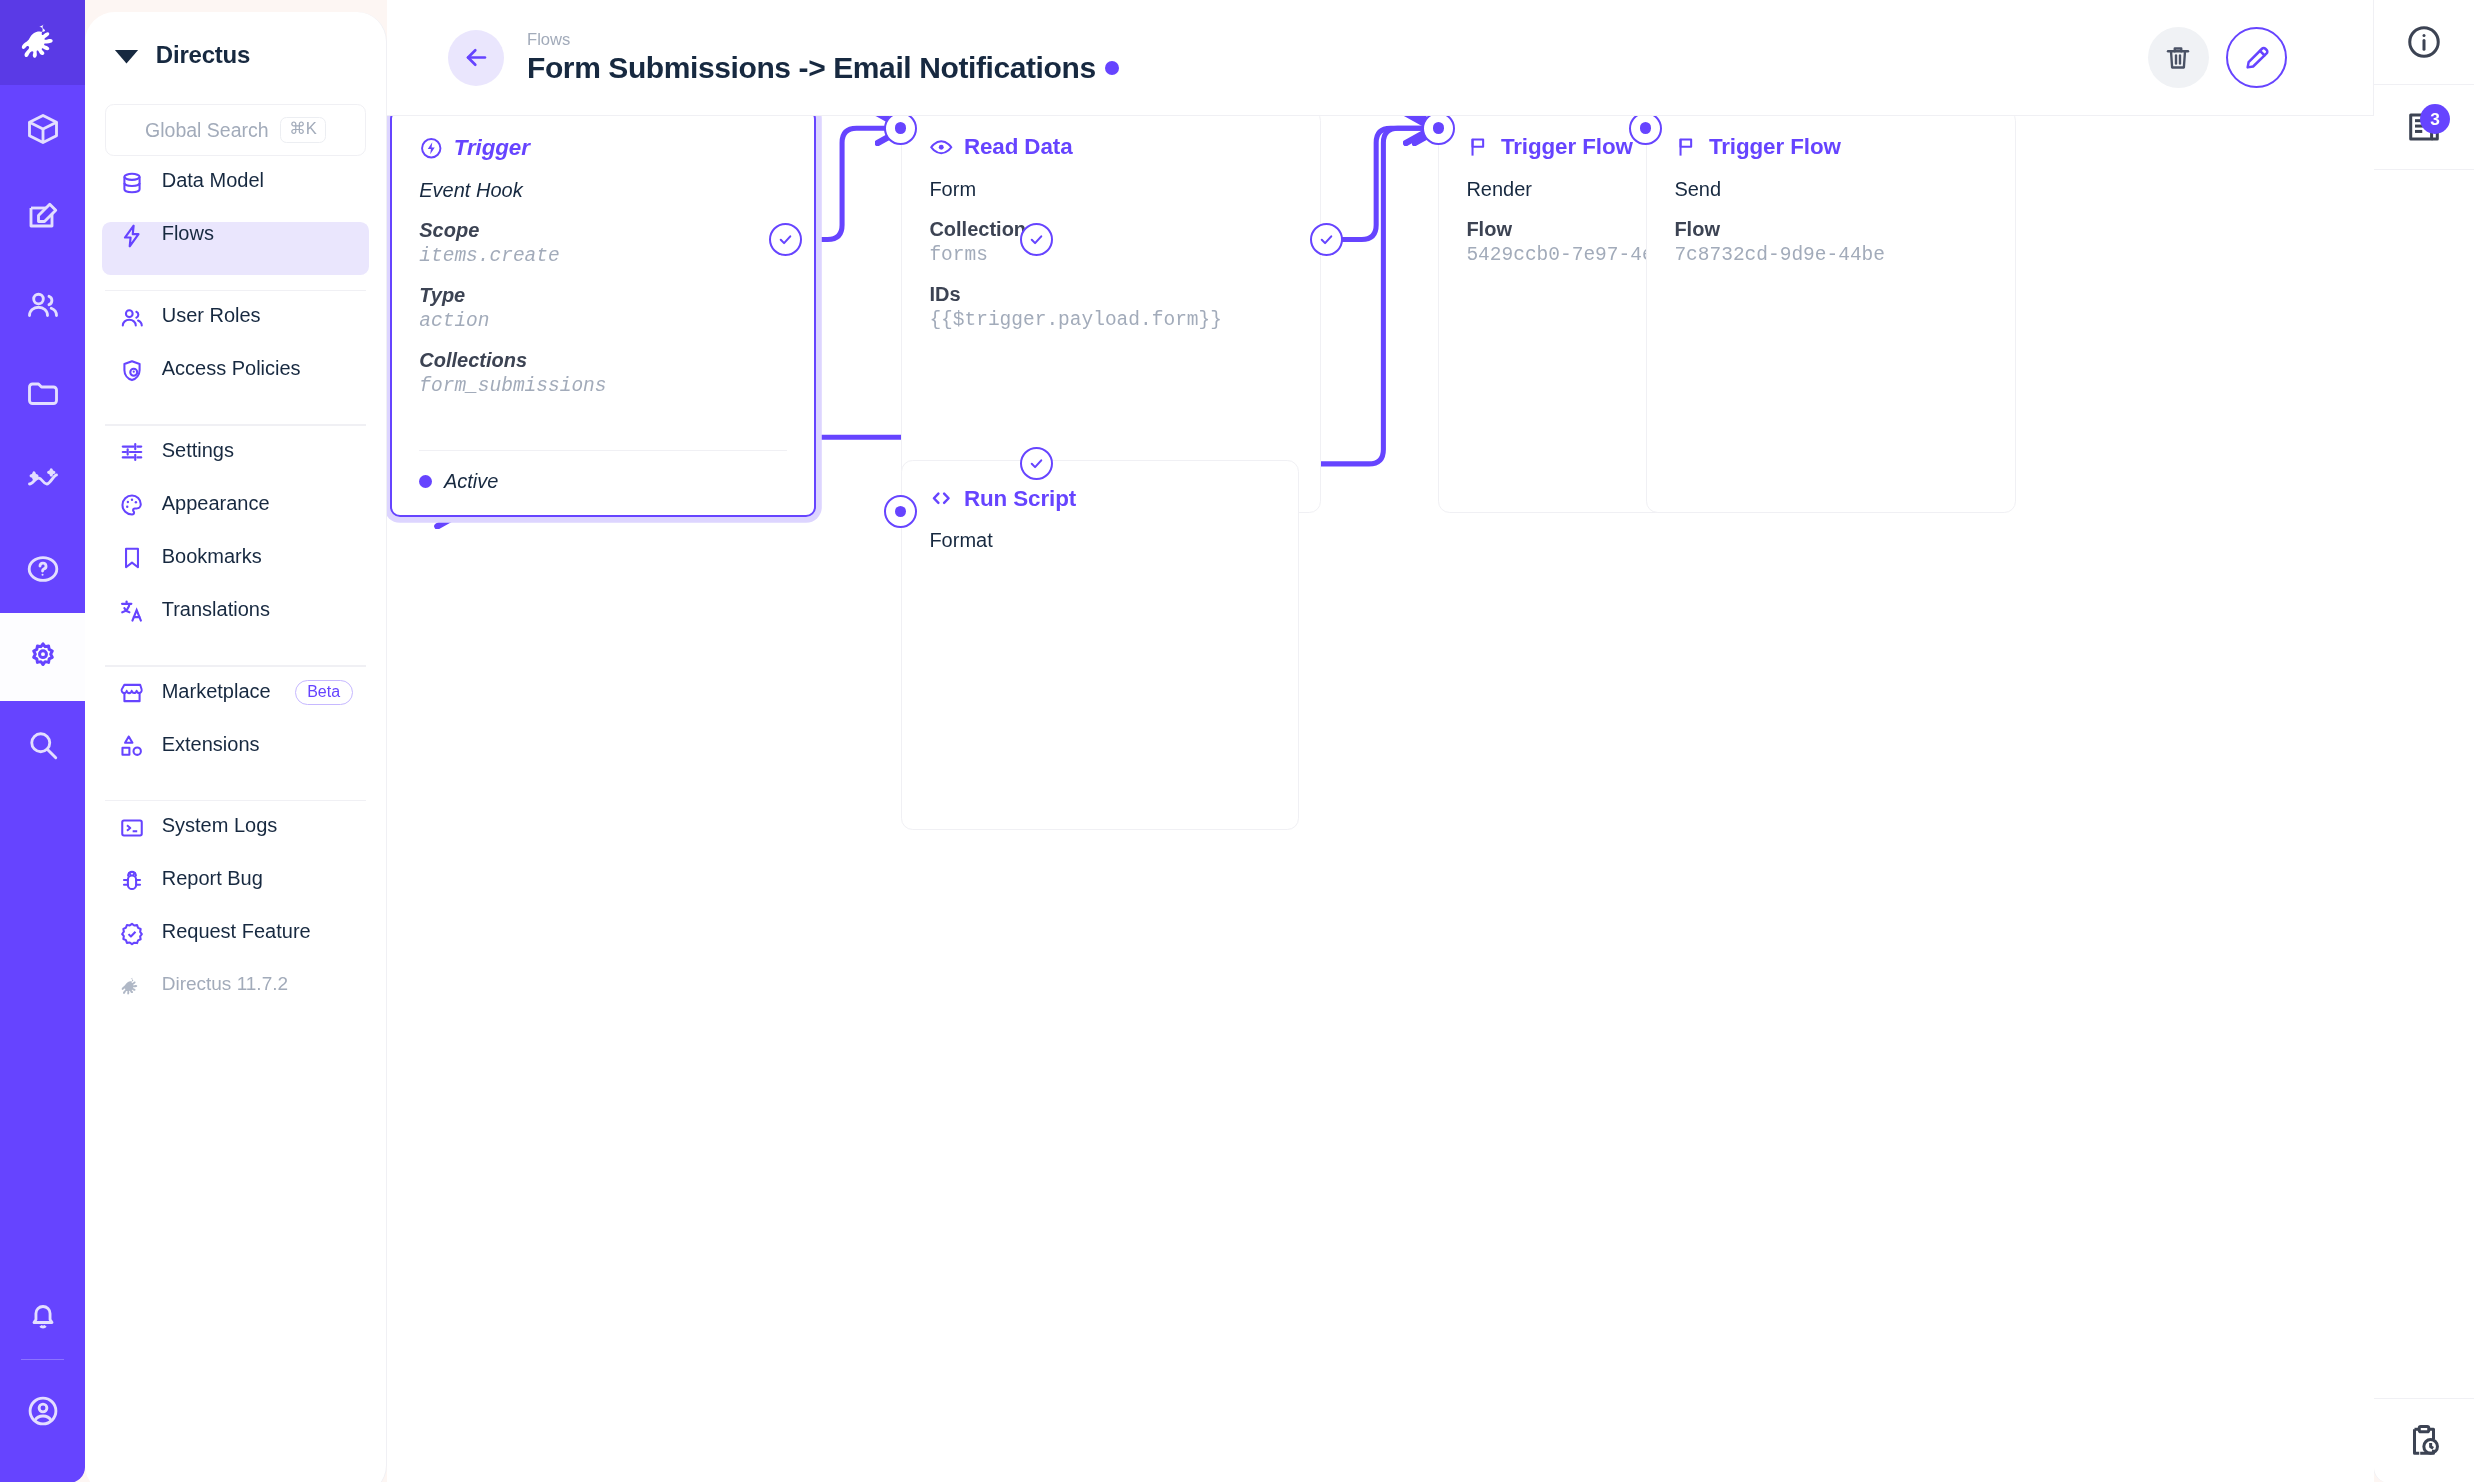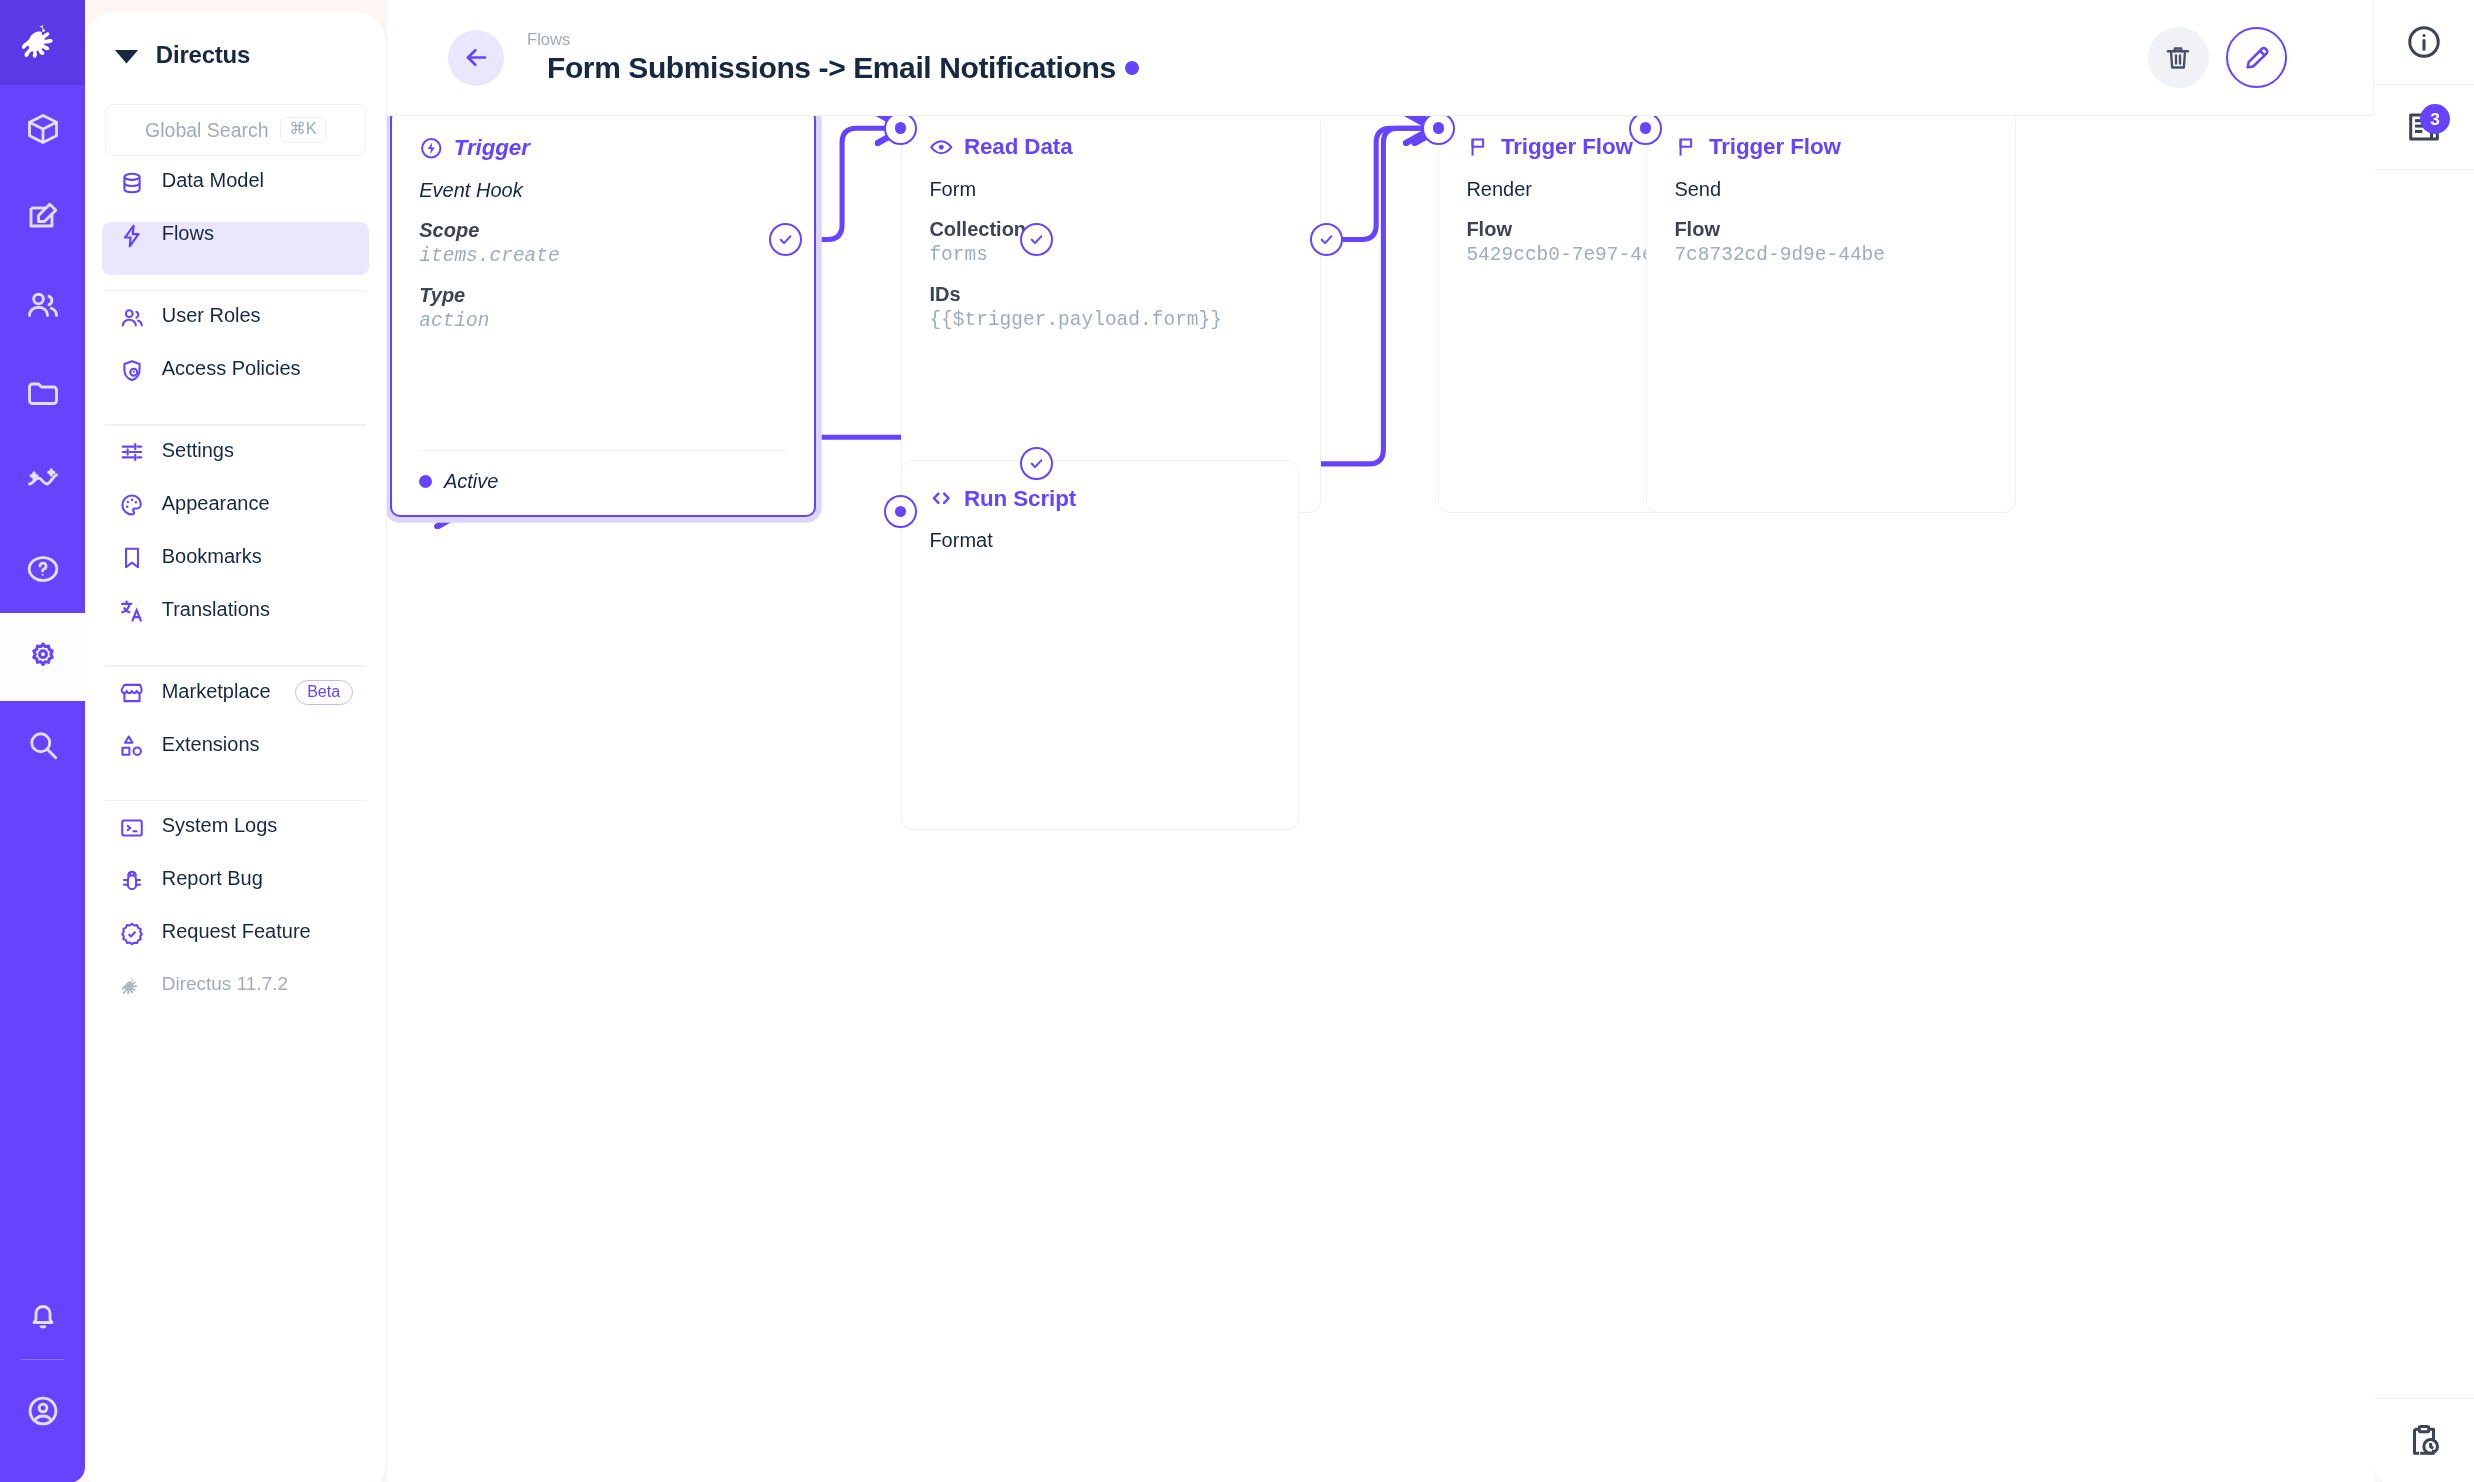--- a/index.html
+++ b/index.html
@@ -97,21 +97,21 @@
   }
   #back-button {
     margin-left: 61px;
     width: 56px; height: 56px; border-radius: 50%;
     background: #eae6fd; color: #6644ff;
     display: flex; align-items: center; justify-content: center;
     cursor: pointer; flex: 0 0 auto;
   }
   #header-titles { margin-left: 23px; }
   #breadcrumb { font-size: 16.6px; color: #a2abba; margin-bottom: 1.4px; }
-  #title-row { display: flex; align-items: center; gap: 9px; margin-left: 20px; }
+  #title-row { display: flex; align-items: center; gap: 9px; }
   #page-title {
     font-size: 30px; font-weight: 700; color: #172940; letter-spacing: -0.4px;
   }
   #status-dot { width: 14.4px; height: 14.4px; border-radius: 50%; background: #6644ff; }
   #header-actions {
     margin-left: auto; margin-right: 87px;
     display: flex; align-items: center; gap: 17.3px;
   }
   .hdr-btn {
     width: 61px; height: 61px; border-radius: 50%;
@@ -566,20 +566,24 @@
     </div>
     <div class="node-key">Event Hook</div>
     <div class="field">
       <div class="field-label">Scope</div>
       <div class="field-value">items.create</div>
     </div>
     <div class="field">
       <div class="field-label">Type</div>
       <div class="field-value">action</div>
     </div>
+    <div class="field">
+      <div class="field-label">Collections</div>
+      <div class="field-value">form_submissions</div>
+    </div>
     <div class="node-footer">
       <span class="status-pip"></span>
       <span>Active</span>
     </div>
   </div>
   <div class="port" style="left:382px; top:107px;">
     <svg width="19" height="19" viewBox="0 0 24 24" fill="none" stroke="currentColor" stroke-width="2.6" stroke-linecap="round" stroke-linejoin="round">
         <path d="M6 12.4 10.2 16.6 18 8"></path>
       </svg>
   </div>

